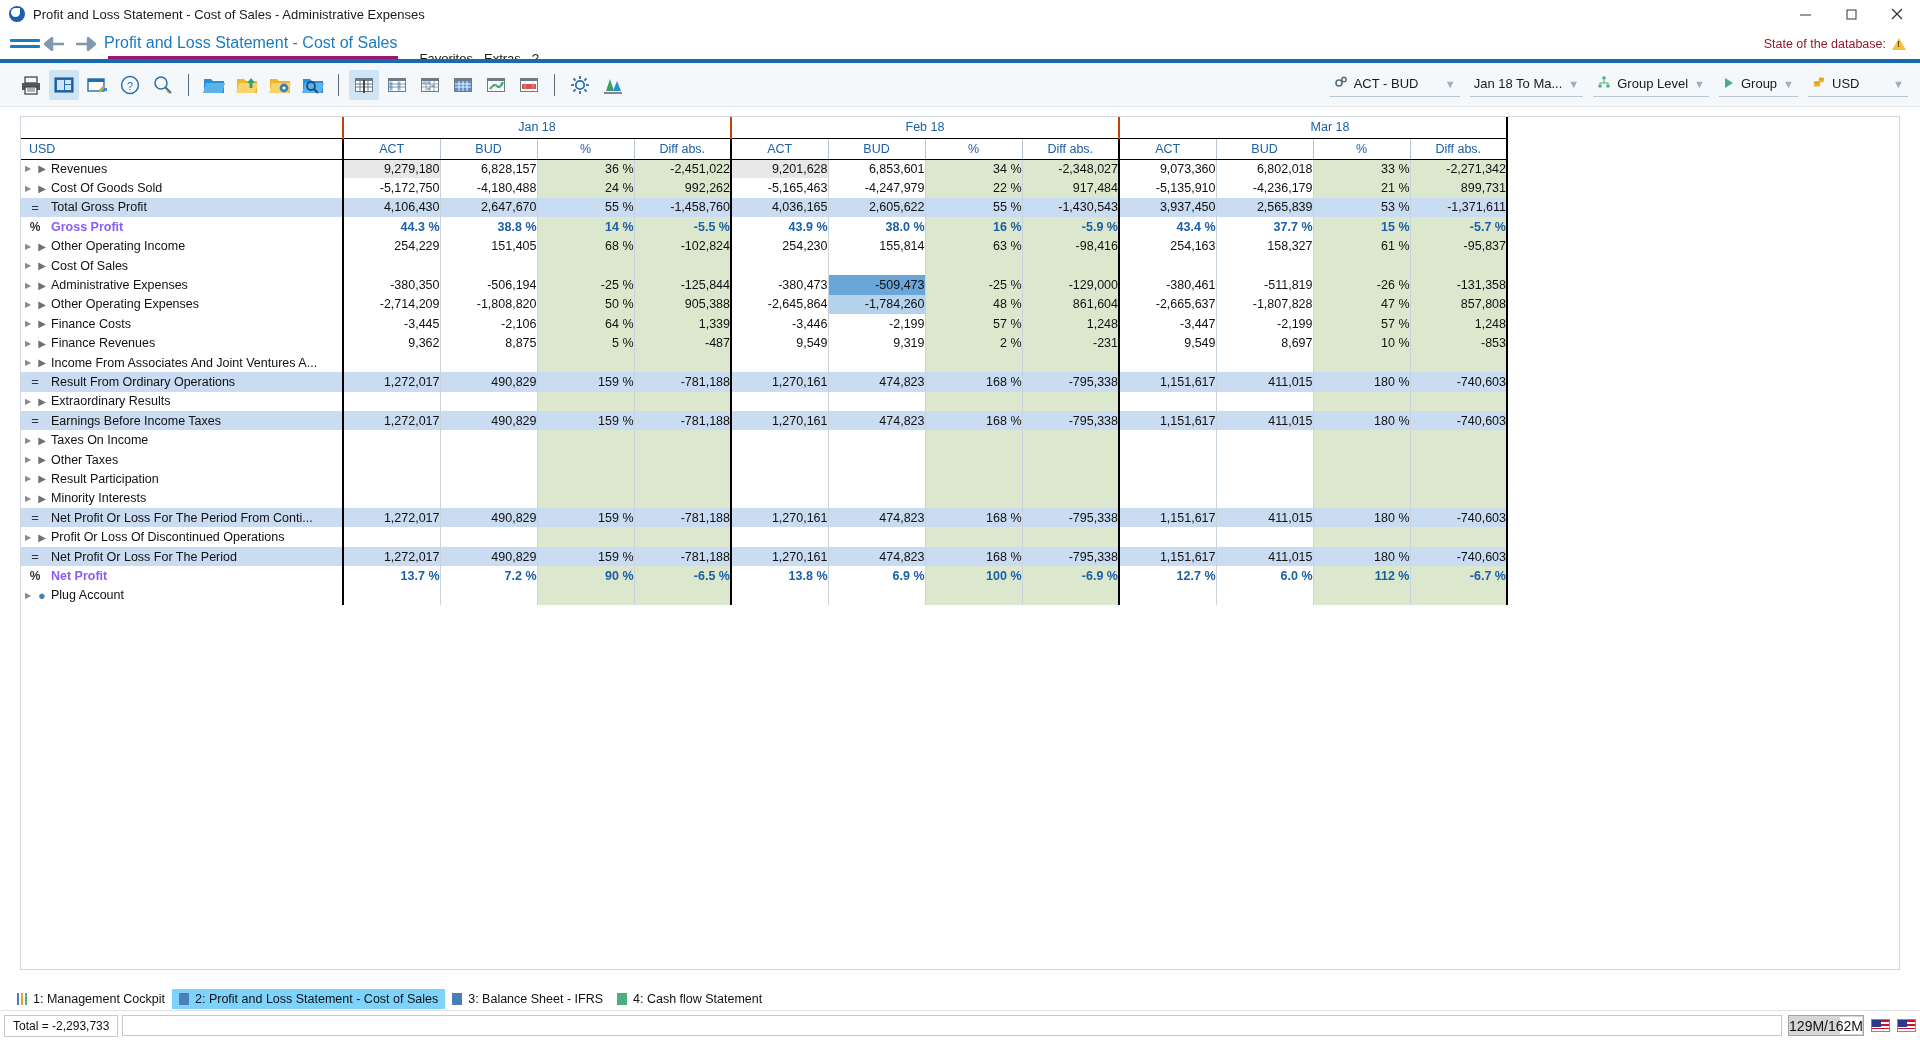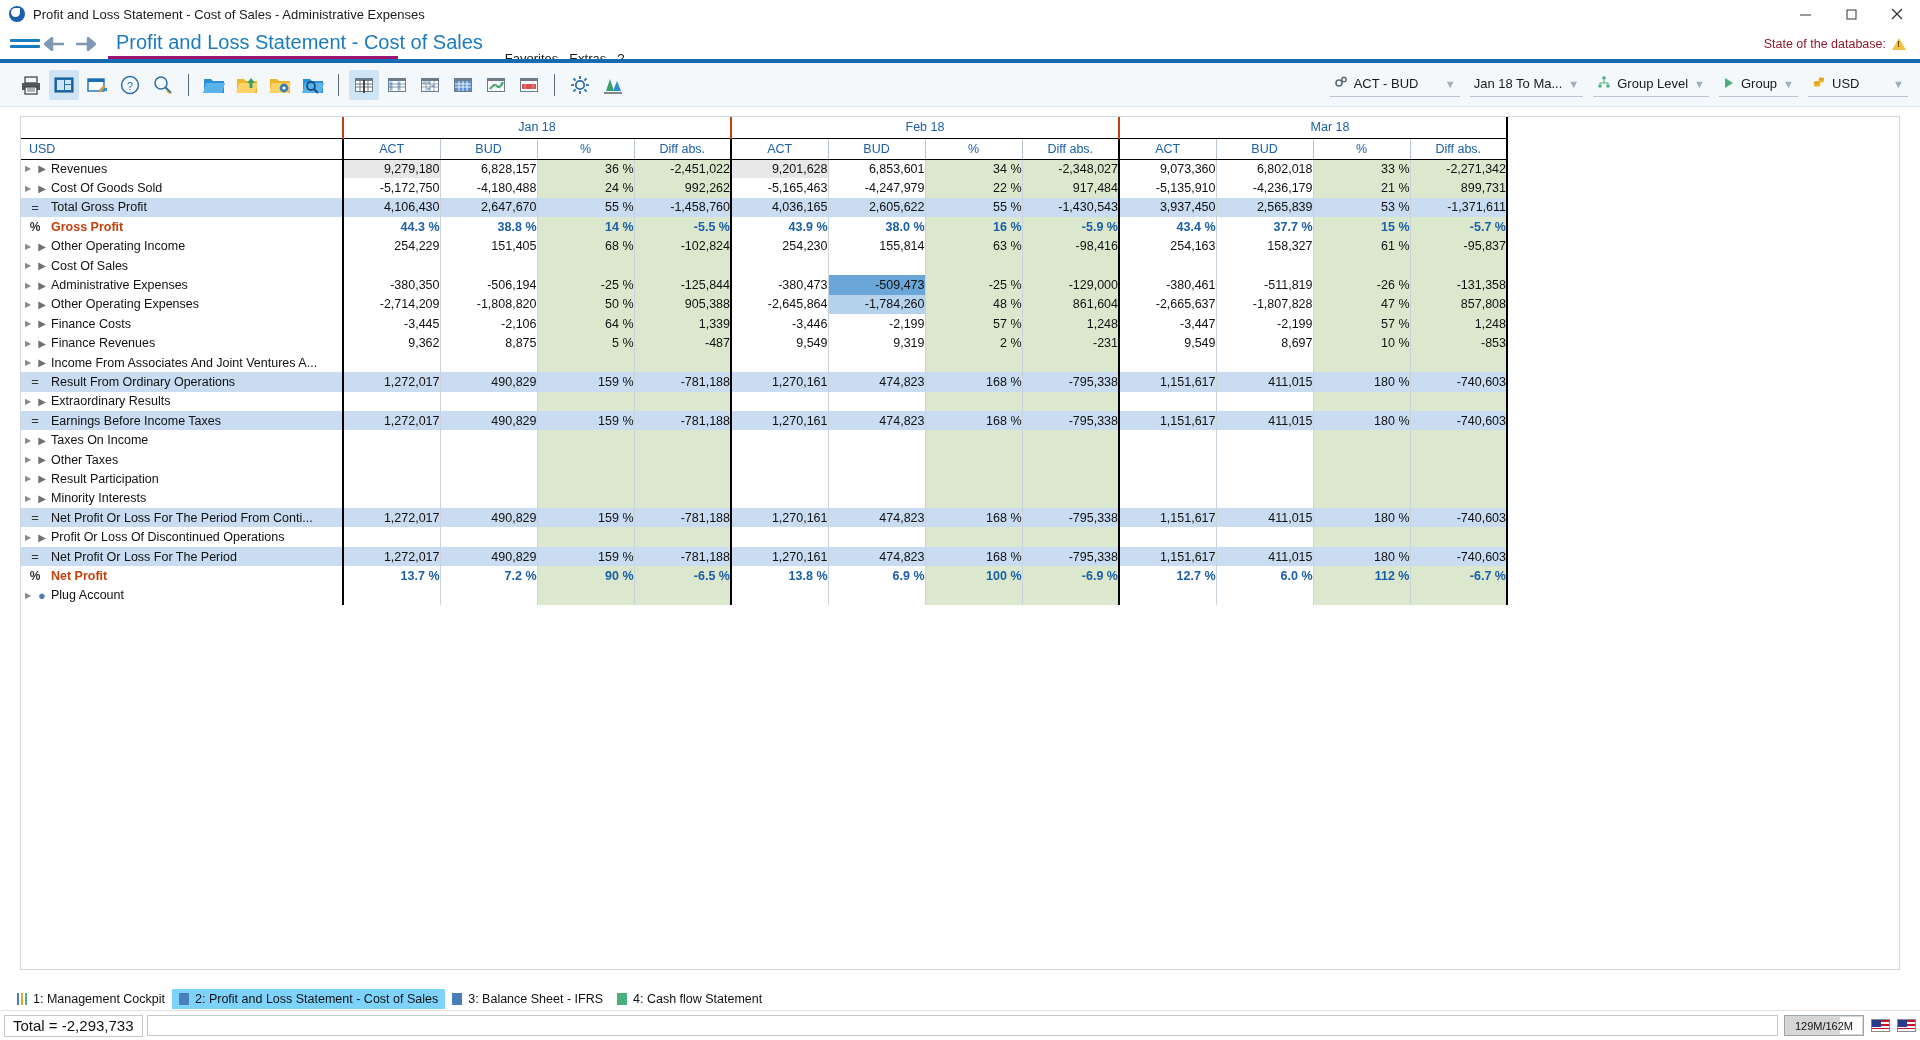--- a/index.html
+++ b/index.html
@@ -49,21 +49,21 @@
     height: 31px; background: #ffffff;
     display: flex; align-items: center; position: relative;
   }
   .hamburger {
     width: 30px; margin-left: 10px; display: flex; flex-direction: column;
     gap: 3px; cursor: pointer; flex: none;
   }
   .hamburger span { display: block; height: 3px; background: #1b7bbf; border-radius: 1px; }
   .navarrow { width: 30px; display: flex; align-items: center; justify-content: center; color: #7f98b0; flex:none; }
   .nav-title {
-    font-size: 20px; color: #1b7bbf; margin-left: 16px;
+    font-size: 16px; color: #1b7bbf; margin-left: 4px;
     padding-bottom: 2px; white-space: nowrap;
   }
   .menu-links { margin-left: 22px; display: flex; gap: 11px; font-size: 13px; color: #1b1b1b; margin-top: 30px; }
   .menu-links span { white-space: nowrap; }
   .menu-links u { text-decoration: underline; }
   .dbstate {
     position: absolute; right: 14px; top: 50%; transform: translateY(-50%);
     font-size: 12.5px; color: #8e1a2c; display: flex; align-items: center; gap: 6px;
     white-space: nowrap;
   }
@@ -169,21 +169,21 @@
   td.cell-num.grpstart { border-left: 2px solid #000; }
   td.cell-num.grpend   { border-right: 2px solid #000; }
 
   
   td.tint-green { background: #dce8cd; }
   
   tr.sub td { background: #c9dcf2 !important; }
   tr.sub td.cell-label { color: #111; }
   
   tr.pct td { color: #1b5fa8; font-weight: bold; }
-  tr.pct td.cell-label .txt { color: #c2410c; font-weight: bold; }
+  tr.pct td.cell-label .txt { color: #8b5cf6; font-weight: bold; }
   tr.pct td.tint-green { background: #dce8cd; }
 
   td.act-tint { background: #e8e8e8; }
   td.sel-dark { background: #6aa6d8; }
   td.sel-light { background: #b6d3ee; }
 
   
   .tabsbar {
     position: absolute; left: 0; right: 0; bottom: 30px; height: 22px;
     display: flex; align-items: center; gap: 0px; padding-left: 10px;
@@ -203,28 +203,28 @@
   }
 
   .statusbar {
     position: absolute; left: 0; right: 0; bottom: 0; height: 30px;
     background: #fff; display: flex; align-items: center; padding: 0 4px;
     border-top: 1px solid #e2e2e2;
   }
   .st-total {
     border: 1px solid #c8c8c8; background: #fff; height: 22px;
     display: flex; align-items: center; padding: 0 8px;
-    font-size: 15px; color: #111; white-space: nowrap;
+    font-size: 12px; color: #111; white-space: nowrap;
   }
   .st-field {
     flex: 1; border: 1px solid #c8c8c8; height: 21px; margin-left: 4px; background: #fff;
   }
   .st-mem {
     border: 1px solid #9aa5ad; background: #d6d6d6; height: 21px; margin-left: 6px;
-    display: flex; align-items: center; padding: 0 10px; font-size: 11px; color: #111;
+    display: flex; align-items: center; padding: 0 0; font-size: 14px; color: #111;
     position: relative;
   }
   .st-mem .fillbox {
     position:absolute; right:1px; top:1px; bottom:1px; width: 22px; background:#fff;
   }
   .st-mem span { position: relative; z-index: 2; }
   .flag { width: 19px; height: 13px; margin-left: 7px; position: relative; overflow:hidden;
           border: 1px solid #8a8a8a; flex: none; }
   .flag .stripes {
     position: absolute; inset: 0;

